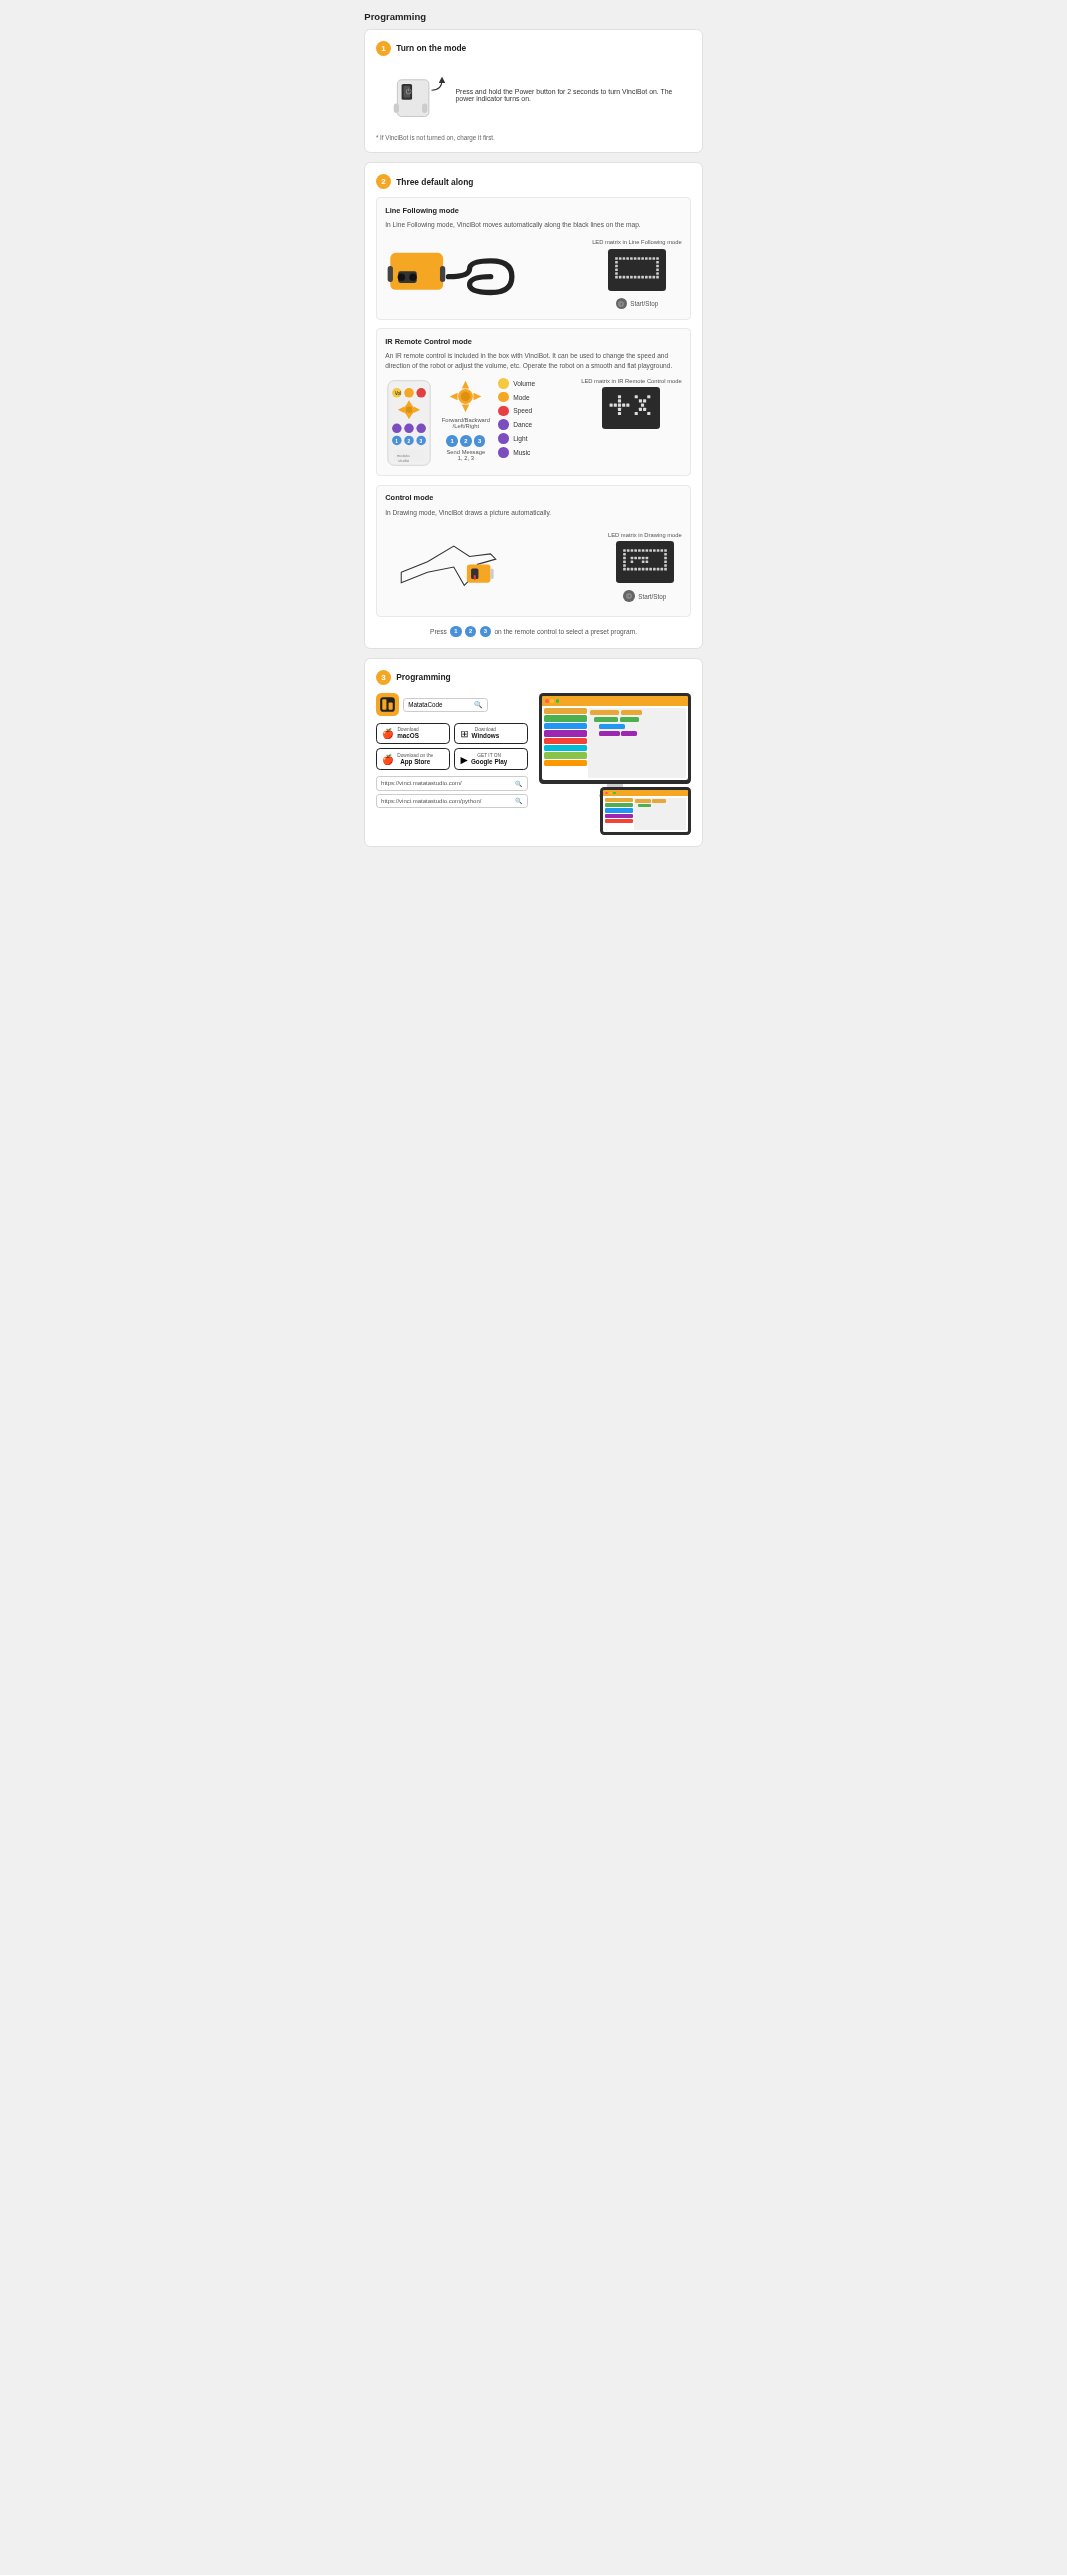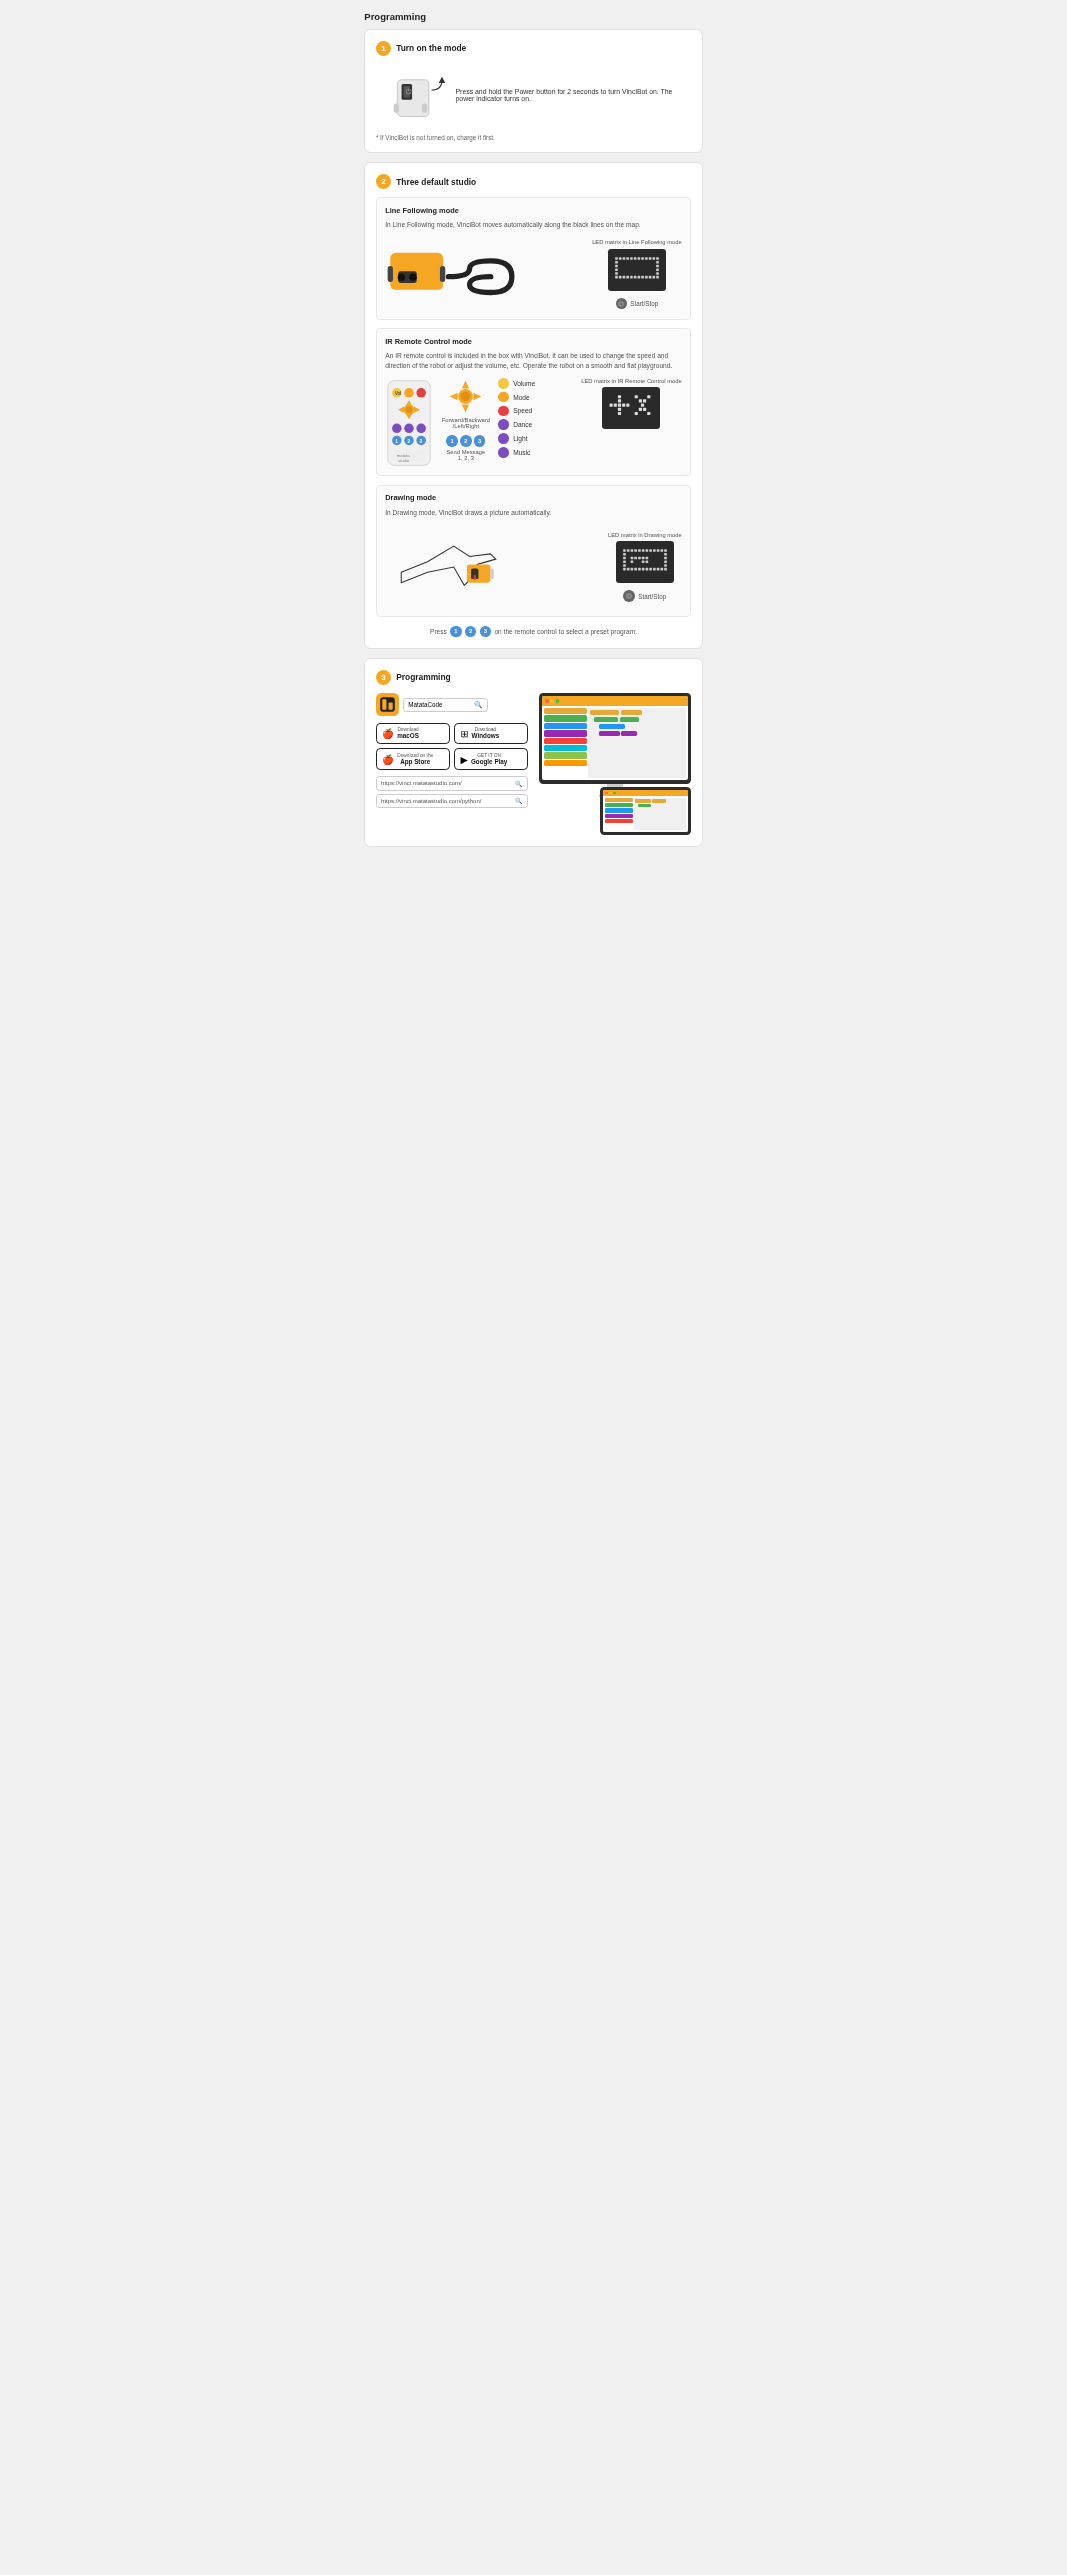--- a/index.html
+++ b/index.html
@@ -418,21 +418,21 @@
       </defs>
     </svg>
     <div style="flex:1;">Press and hold the Power button for 2 seconds to turn VinciBot on. The power indicator turns on.</div>
   </div>
   <div class="step1-note">* If VinciBot is not turned on, charge it first.</div>
 </div>
 
 <div class="section-card">
   <div class="section-header">
     <div class="step-badge">2</div>
-    <div class="section-title">Three default studio</div>
+    <div class="section-title">Three default along</div>
   </div>
 
   <div class="subsection">
     <div class="subsection-title">Line Following mode</div>
     <div class="subsection-desc">In Line Following mode, VinciBot moves automatically along the black lines on the map.</div>
     <div class="line-following-content">
 
       <svg width="148" height="74" viewBox="0 0 280 140">
 
         <rect x="10" y="30" width="100" height="70" rx="10" fill="#f5a623"></rect>
@@ -614,21 +614,21 @@
             <rect x="68" y="32" width="6" height="6" rx="1" fill="#ddd"></rect>
             <rect x="52" y="40" width="6" height="6" rx="1" fill="#ddd"></rect>
             <rect x="76" y="40" width="6" height="6" rx="1" fill="#ddd"></rect>
           </svg>
         </div>
       </div>
     </div>
   </div>
 
   <div class="subsection">
-    <div class="subsection-title">Drawing mode</div>
+    <div class="subsection-title">Control mode</div>
     <div class="subsection-desc">In Drawing mode, VinciBot draws a picture automatically.</div>
     <div class="drawing-content">
 
       <svg width="127" height="84" viewBox="0 0 240 160">
 
         <path d="M30,90 L80,70 L130,40 L160,60 L200,55 L210,65 L175,75 L195,100 L170,95 L150,115 L130,80 L80,90 L30,110 Z" stroke="#333" stroke-width="2" fill="none"></path>
 
         <rect x="155" y="75" width="45" height="35" rx="6" fill="#f5a623"></rect>
         <rect x="163" y="83" width="14" height="20" rx="3" fill="#333"></rect>
         <rect x="168" y="95" width="4" height="10" rx="2" fill="#e04040"></rect>

